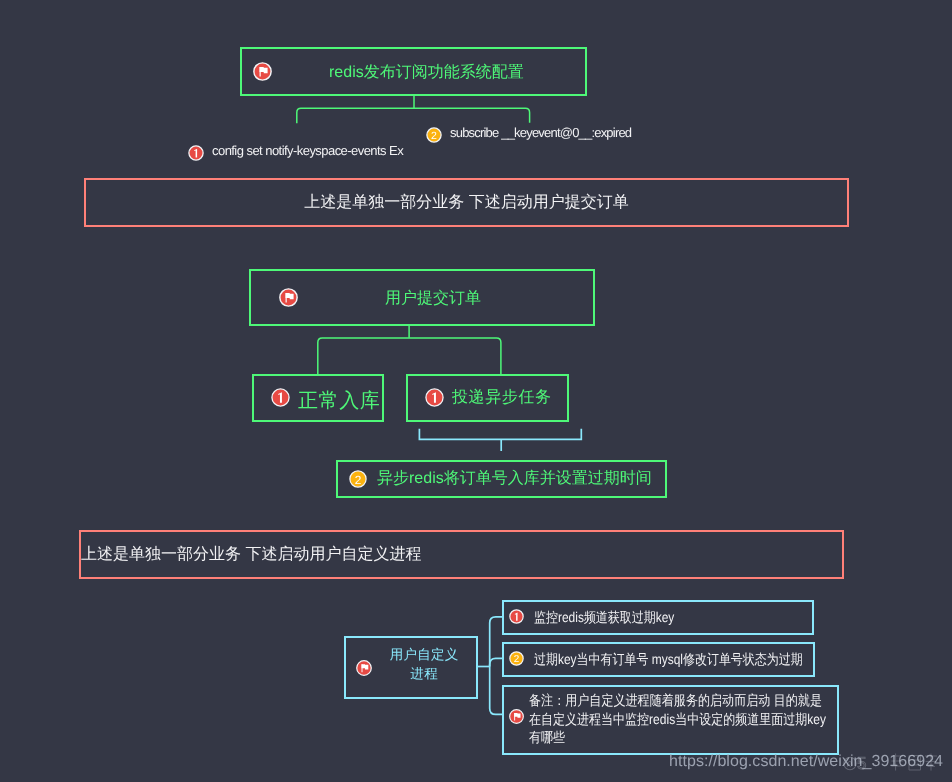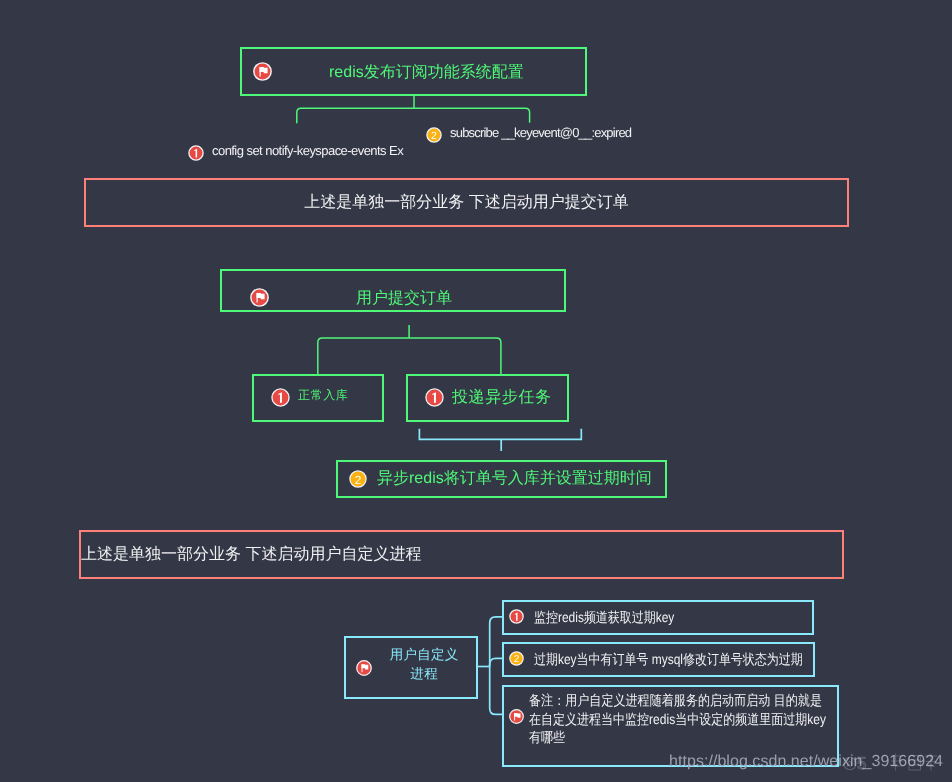--- a/index.html
+++ b/index.html
@@ -65,21 +65,21 @@
       </svg>
       <span class="bnum" style="font-size:0;">2</span>
     </span>
     <span class="lbl wtxt" style="left:26px;top:1px;font-size:13px;letter-spacing:-0.8px;">subscribe __keyevent@0__:expired</span>
   </div>
 
   <div class="box pbox" style="left:84px;top:178px;width:765px;height:49px;display:flex;align-items:center;justify-content:center;">
     <span class="wtxt" style="font-size:16px;">上述是单独一部分业务 下述启动用户提交订单</span>
   </div>
 
-  <div class="box gbox" style="left:220px;top:269px;width:346px;height:43px;">
+  <div class="box gbox" style="left:249px;top:269px;width:346px;height:57px;">
     <span class="badge" style="left:28px;top:17px;">
       <svg width="19" height="19" viewBox="0 0 22 22">
         <circle cx="11" cy="11" r="10" fill="#e74a44" stroke="#f3f4f7" stroke-width="1.7"></circle>
         <path d="M7.6 5.9 h1.35 v11.0 h-1.35 z" fill="#ffffff"></path>
         <path d="M7.6 5.9 h4.8 v0.8 h4.5 v6.3 h-4.5 v-1.5 h-4.8 z" fill="#ffffff"></path>
       </svg>
     </span>
     <span class="lbl gtxt" style="left:134px;top:17px;font-size:16px;white-space:nowrap;">用户提交订单</span>
   </div>
 
@@ -89,21 +89,21 @@
   </svg>
 
   <div class="box gbox" style="left:252px;top:374px;width:132px;height:48px;display:flex;align-items:center;">
     <span class="badge" style="left:17px;top:12px;">
       <svg width="19" height="19" viewBox="0 0 16 16">
         <circle cx="8" cy="8" r="7.2" fill="#e74a44" stroke="#f3f4f7" stroke-width="1.1"></circle>
         <path d="M6.0 5.1 L9.2 3.6 L9.2 12.5 L7.55 12.5 L7.55 5.35 L6.35 5.9 Z" fill="#ffffff"></path>
       </svg>
       <span class="bnum" style="font-size:0;">1</span>
     </span>
-    <span class="lbl gtxt" style="left:44px;top:11px;font-size:12px;letter-spacing:0.6px;">正常入库</span>
+    <span class="lbl gtxt" style="left:44px;top:11px;font-size:20px;letter-spacing:0.6px;">正常入库</span>
   </div>
 
   <div class="box gbox" style="left:406px;top:374px;width:163px;height:48px;display:flex;align-items:center;">
     <span class="badge" style="left:17px;top:12px;">
       <svg width="19" height="19" viewBox="0 0 16 16">
         <circle cx="8" cy="8" r="7.2" fill="#e74a44" stroke="#f3f4f7" stroke-width="1.1"></circle>
         <path d="M6.0 5.1 L9.2 3.6 L9.2 12.5 L7.55 12.5 L7.55 5.35 L6.35 5.9 Z" fill="#ffffff"></path>
       </svg>
       <span class="bnum" style="font-size:0;">1</span>
     </span>
@@ -161,21 +161,21 @@
   <div class="box cbox" style="left:502px;top:642px;width:313px;height:35px;display:flex;align-items:center;">
     <span class="badge" style="left:5px;top:7px;">
       <svg width="15" height="15" viewBox="0 0 16 16">
         <circle cx="8" cy="8" r="7.1" fill="#fbb210" stroke="#f3f4f7" stroke-width="1.3"></circle>
         <text x="8" y="12" font-family="Liberation Sans, sans-serif" font-size="10.5" fill="#ffffff" text-anchor="middle">2</text>
       </svg>
     </span>
     <span class="lbl wtxt" style="left:30px;top:7px;font-size:14px;transform:scaleX(0.855);transform-origin:left center;">过期key当中有订单号 mysql修改订单号状态为过期</span>
   </div>
 
-  <div class="box cbox" style="left:502px;top:685px;width:337px;height:82px;">
+  <div class="box cbox" style="left:502px;top:685px;width:337px;height:70px;">
     <span class="badge" style="left:5px;top:22px;">
       <svg width="15" height="15" viewBox="0 0 22 22">
         <circle cx="11" cy="11" r="10" fill="#e74a44" stroke="#f3f4f7" stroke-width="1.7"></circle>
         <path d="M7.6 5.9 h1.35 v11.0 h-1.35 z" fill="#ffffff"></path>
         <path d="M7.6 5.9 h4.8 v0.8 h4.5 v6.3 h-4.5 v-1.5 h-4.8 z" fill="#ffffff"></path>
       </svg>
     </span>
     <span class="lbl wtxt" style="left:25px;top:5px;font-size:14px;transform:scaleX(0.862);transform-origin:left center;">备注：用户自定义进程随着服务的启动而启动 目的就是</span>
     <span class="lbl wtxt" style="left:25px;top:24px;font-size:14px;transform:scaleX(0.858);transform-origin:left center;">在自定义进程当中监控redis当中设定的频道里面过期key</span>
     <span class="lbl wtxt" style="left:25px;top:42px;font-size:14px;transform:scaleX(0.858);transform-origin:left center;">有哪些</span>

